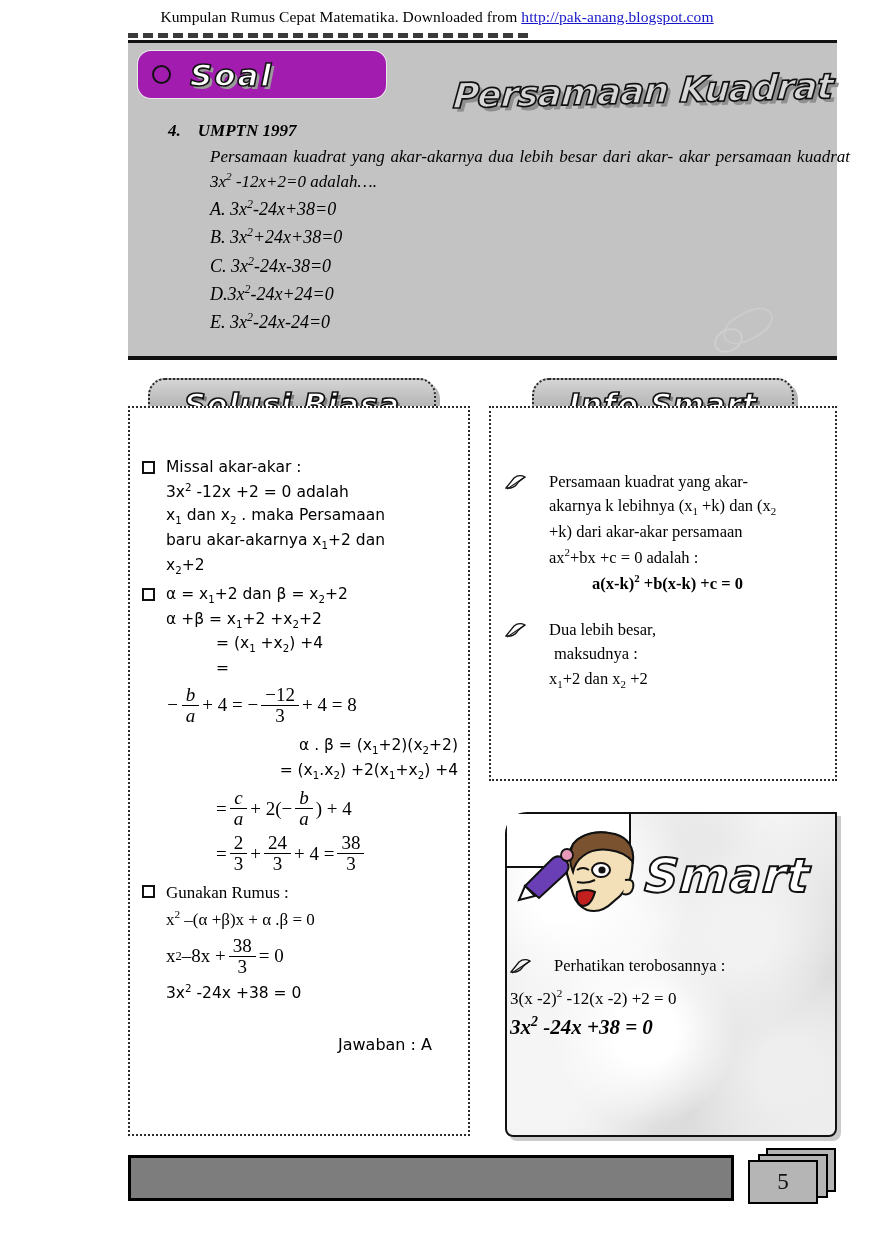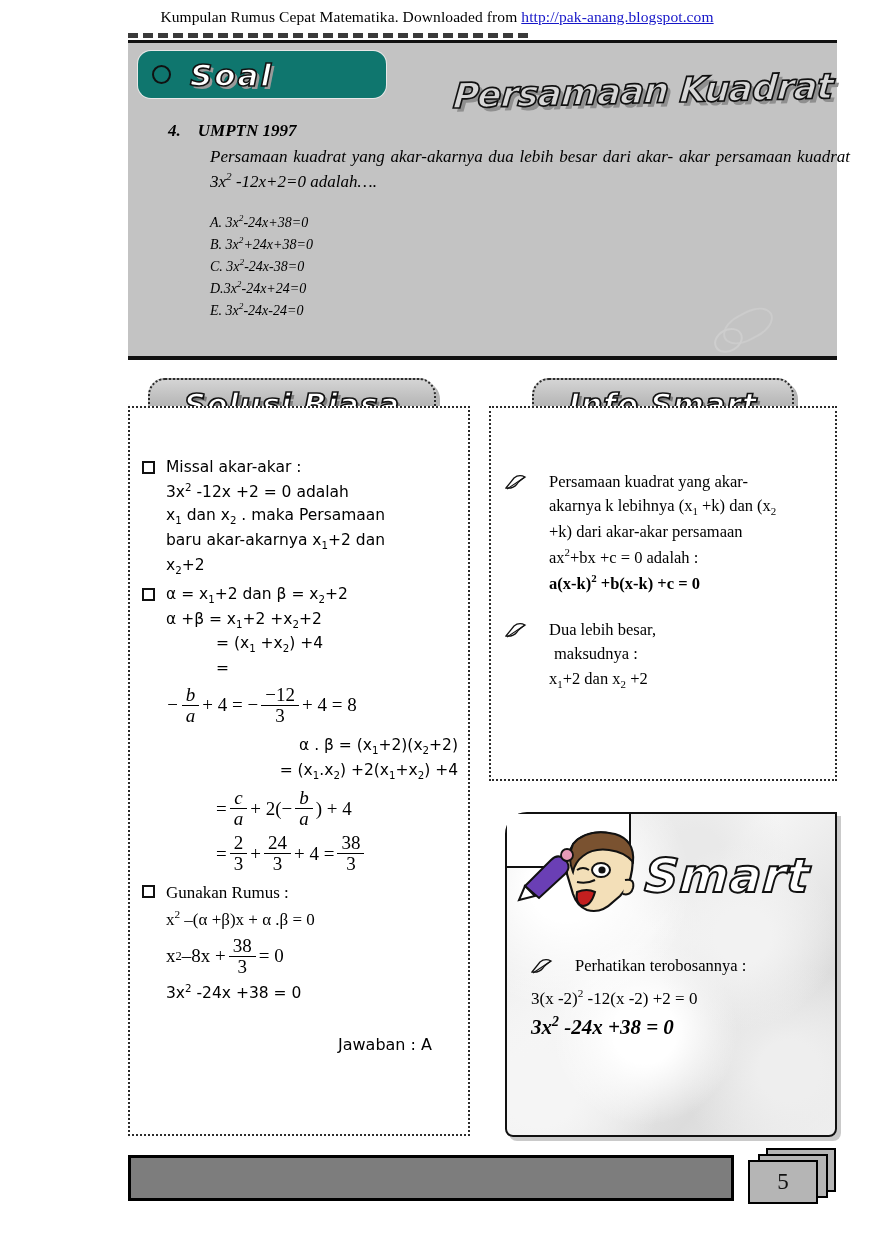--- a/index.html
+++ b/index.html
@@ -30,21 +30,21 @@
 
   
   .soal-box {
     position:absolute; left:128px; top:40px; width:709px; height:320px;
     background:#c3c3c3;
     border-top:3px solid #111;
     border-bottom:4px solid #111;
   }
   .soal-badge {
     position:absolute; left:10px; top:8px; width:248px; height:47px;
-    background:#0f766e; border-radius:13px;
+    background:#a21caf; border-radius:13px;
     box-shadow:0 0 0 1px #e8e8e8;
   }
   .soal-circle {
     position:absolute; left:14px; top:14px; width:19px; height:19px;
     border:2px solid #111; border-radius:50%;
   }
   .soal-word {
     position:absolute; left:52px; top:6px;
     font-family:"DejaVu Sans", sans-serif;
     font-size:31px; font-weight:bold; font-style:italic;
@@ -81,22 +81,22 @@
   .q-num {
     font-style:italic; font-weight:bold; font-size:17px;
     display:flex; gap:17px;
   }
   .q-text {
     margin-left:42px; margin-top:4px;
     font-style:italic; font-size:17px; line-height:1.42;
     text-align:justify; width:640px;
   }
   .q-options {
-    margin-left:42px; margin-top:17px;
-    font-style:italic; font-size:14px; line-height:1.52;
+    margin-left:42px; margin-top:1px;
+    font-style:italic; font-size:18px; line-height:1.52;
   }
   sup { font-size:.66em; vertical-align:super; }
   sub { font-size:.66em; vertical-align:sub; }
 
   
   .pill {
     position:absolute;
     background:linear-gradient(180deg,#d4d4d4 0%,#b4b4b4 55%,#9d9d9d 100%);
     border:2.5px dotted #2b2b2b;
     border-radius:17px;
@@ -153,21 +153,21 @@
     display:flex; align-items:center; flex-wrap:wrap;
     margin:4px 0 2px 0;
   }
 
   .pen-row { display:flex; gap:22px; margin-bottom:4px; }
   .pen {
     flex:0 0 auto; width:22px; height:16px; margin-top:5px; position:relative;
   }
   .pen svg { position:absolute; left:0; top:0; }
   .ptext { font-family:"Liberation Serif", serif; font-size:16.5px; line-height:1.48; }
-  .bold { font-weight:bold; }
+  .bold { font-weight:bold;margin-left:43px; }
 
   .jawaban {
     font-family:"DejaVu Sans", sans-serif; font-size:16px;
     text-align:right; margin-top:30px; padding-right:26px;
   }
 
   
   .smart-box {
     position:absolute; left:505px; top:812px; width:332px; height:325px;
     background:
@@ -191,21 +191,21 @@
   }
   .smart-word {
     position:absolute; left:138px; top:34px;
     font-family:"DejaVu Sans", sans-serif;
     font-size:47px; font-weight:bold; font-style:italic;
     color:#ffffff;
     -webkit-text-stroke:2px #111;
     letter-spacing:1px;
     transform:skewX(-4deg);
   }
-  .smart-content { position:absolute; left:24px; top:140px; right:10px; }
+  .smart-content { position:absolute; left:3px; top:140px; right:10px; }
   .smart-eq { font-family:"Liberation Serif", serif; font-size:17px; line-height:1.42; margin-top:8px; }
   .smart-final {
     font-family:"Liberation Serif", serif; font-size:21px;
     font-weight:bold; font-style:italic; margin-top:3px;
   }
 
   
   .footer-bar {
     position:absolute; left:128px; top:1155px; width:606px; height:46px;
     background:#7d7d7d; border:3px solid #000;

